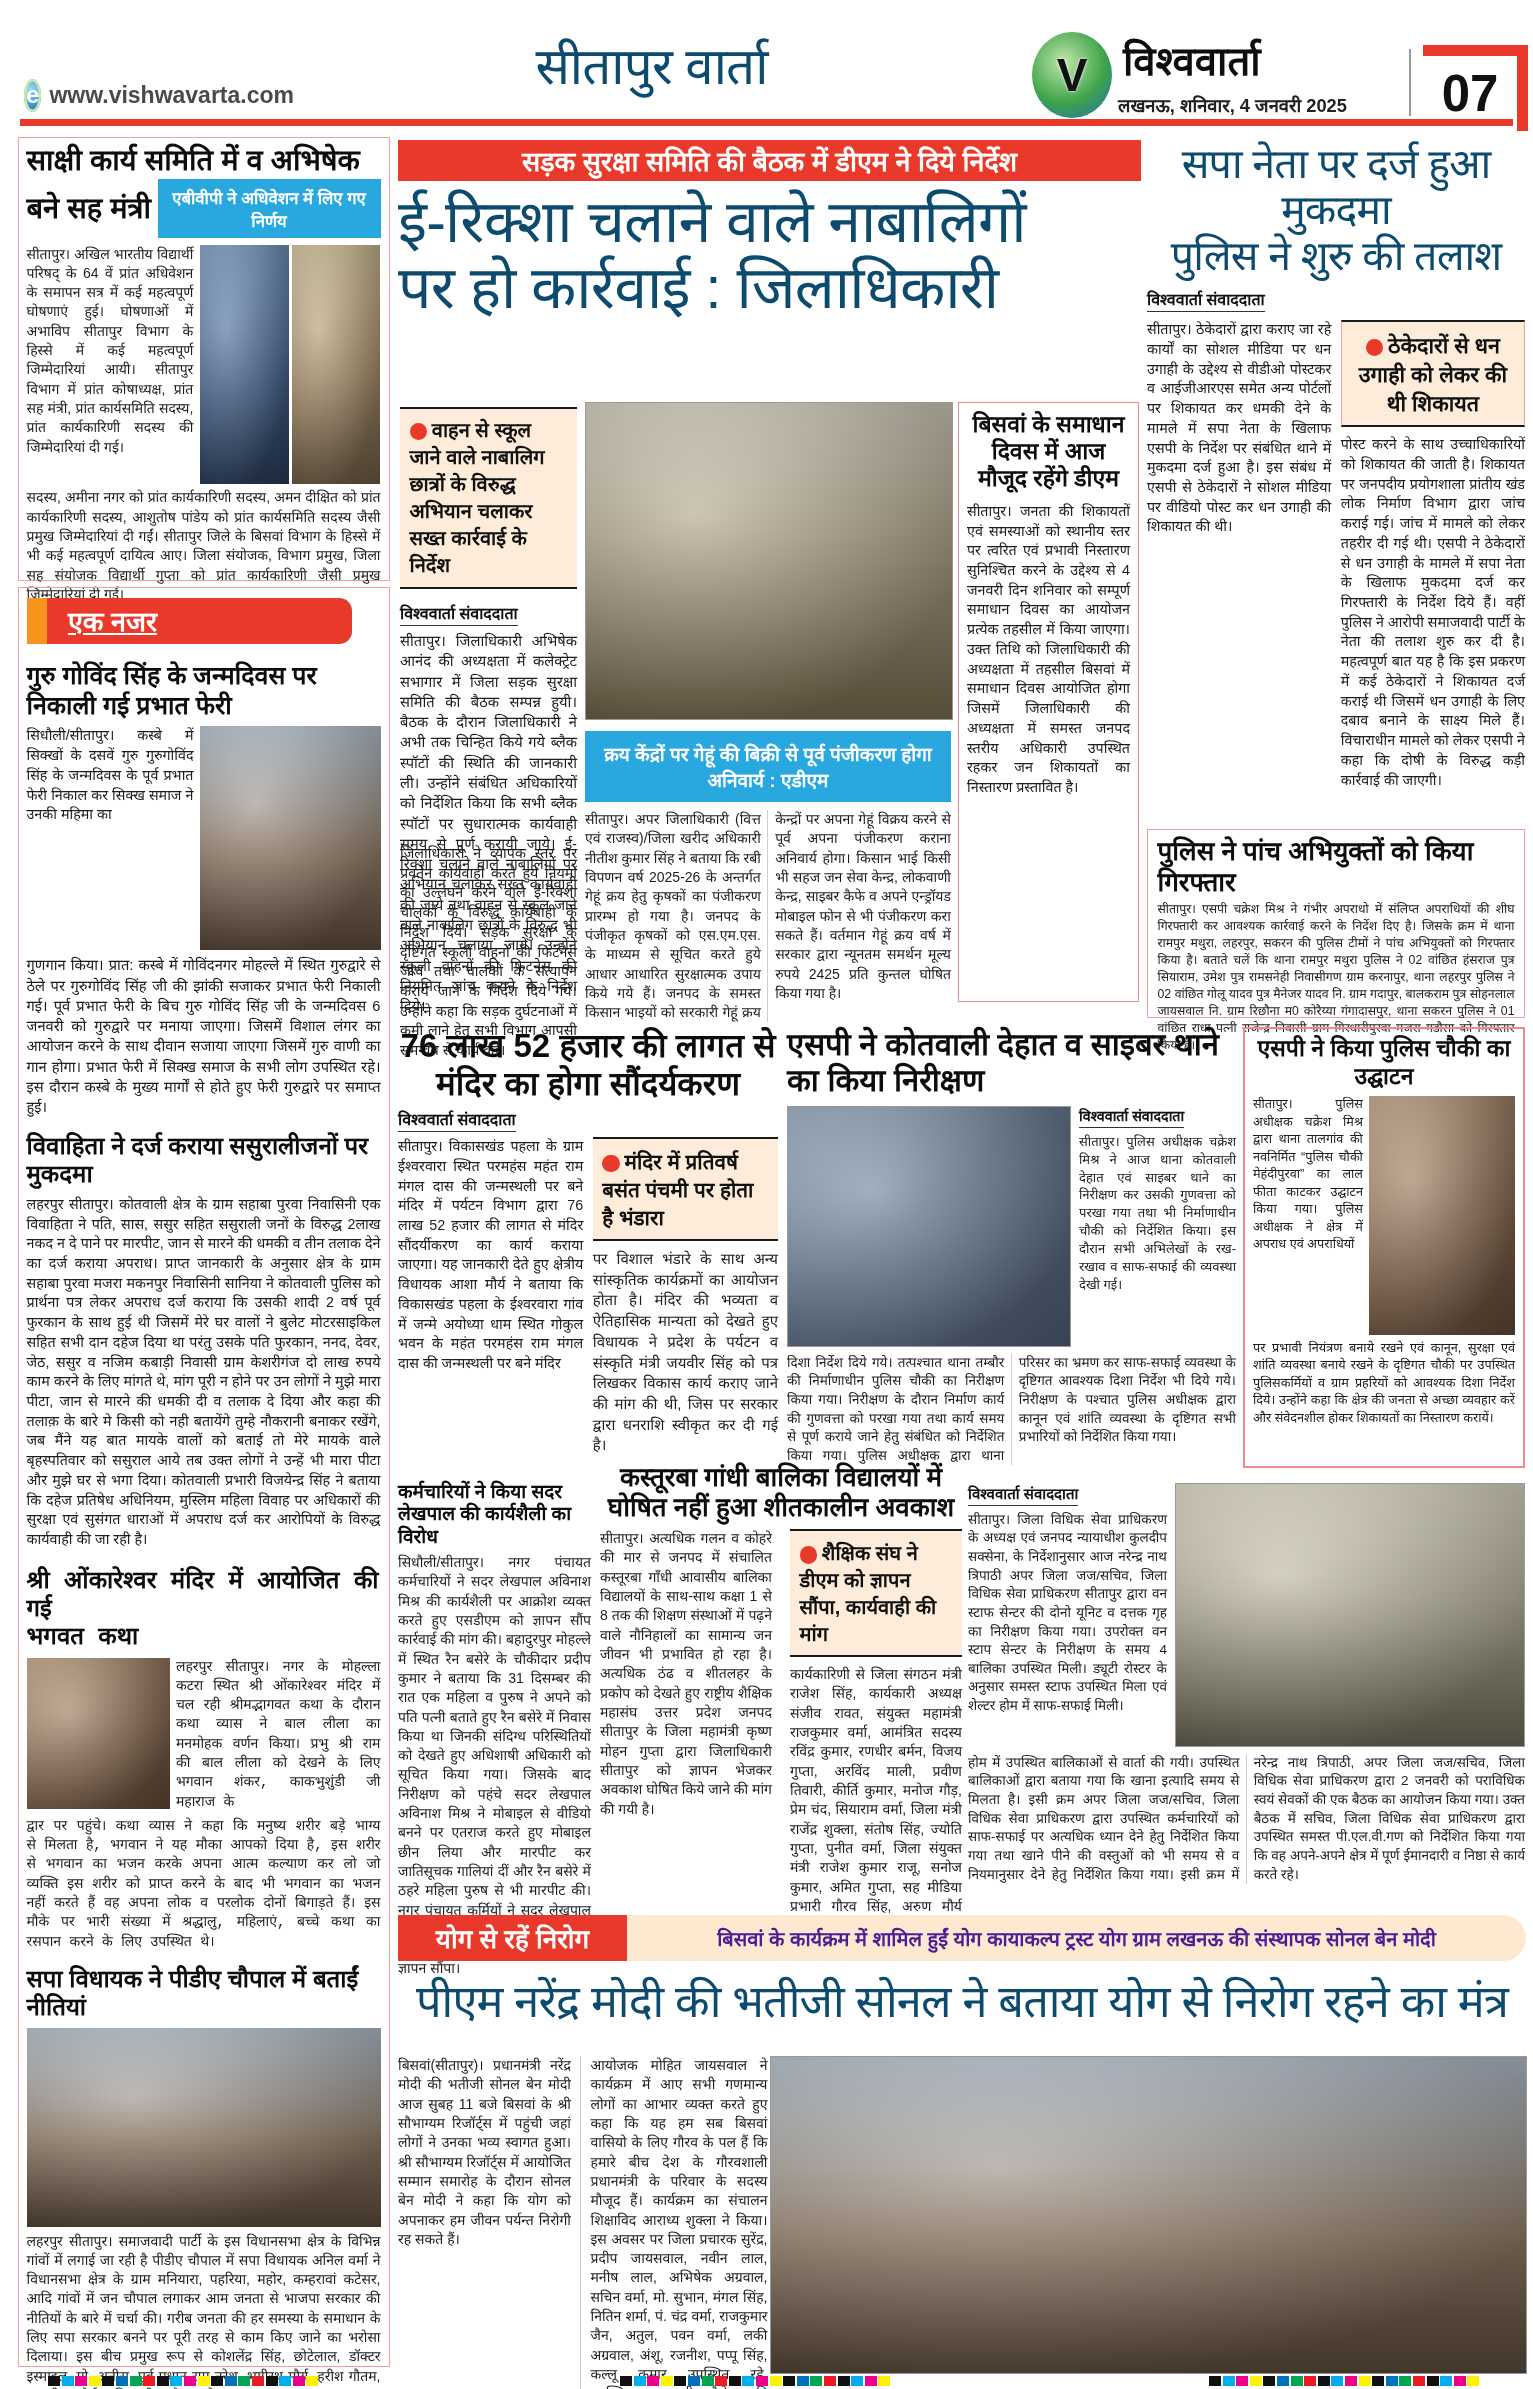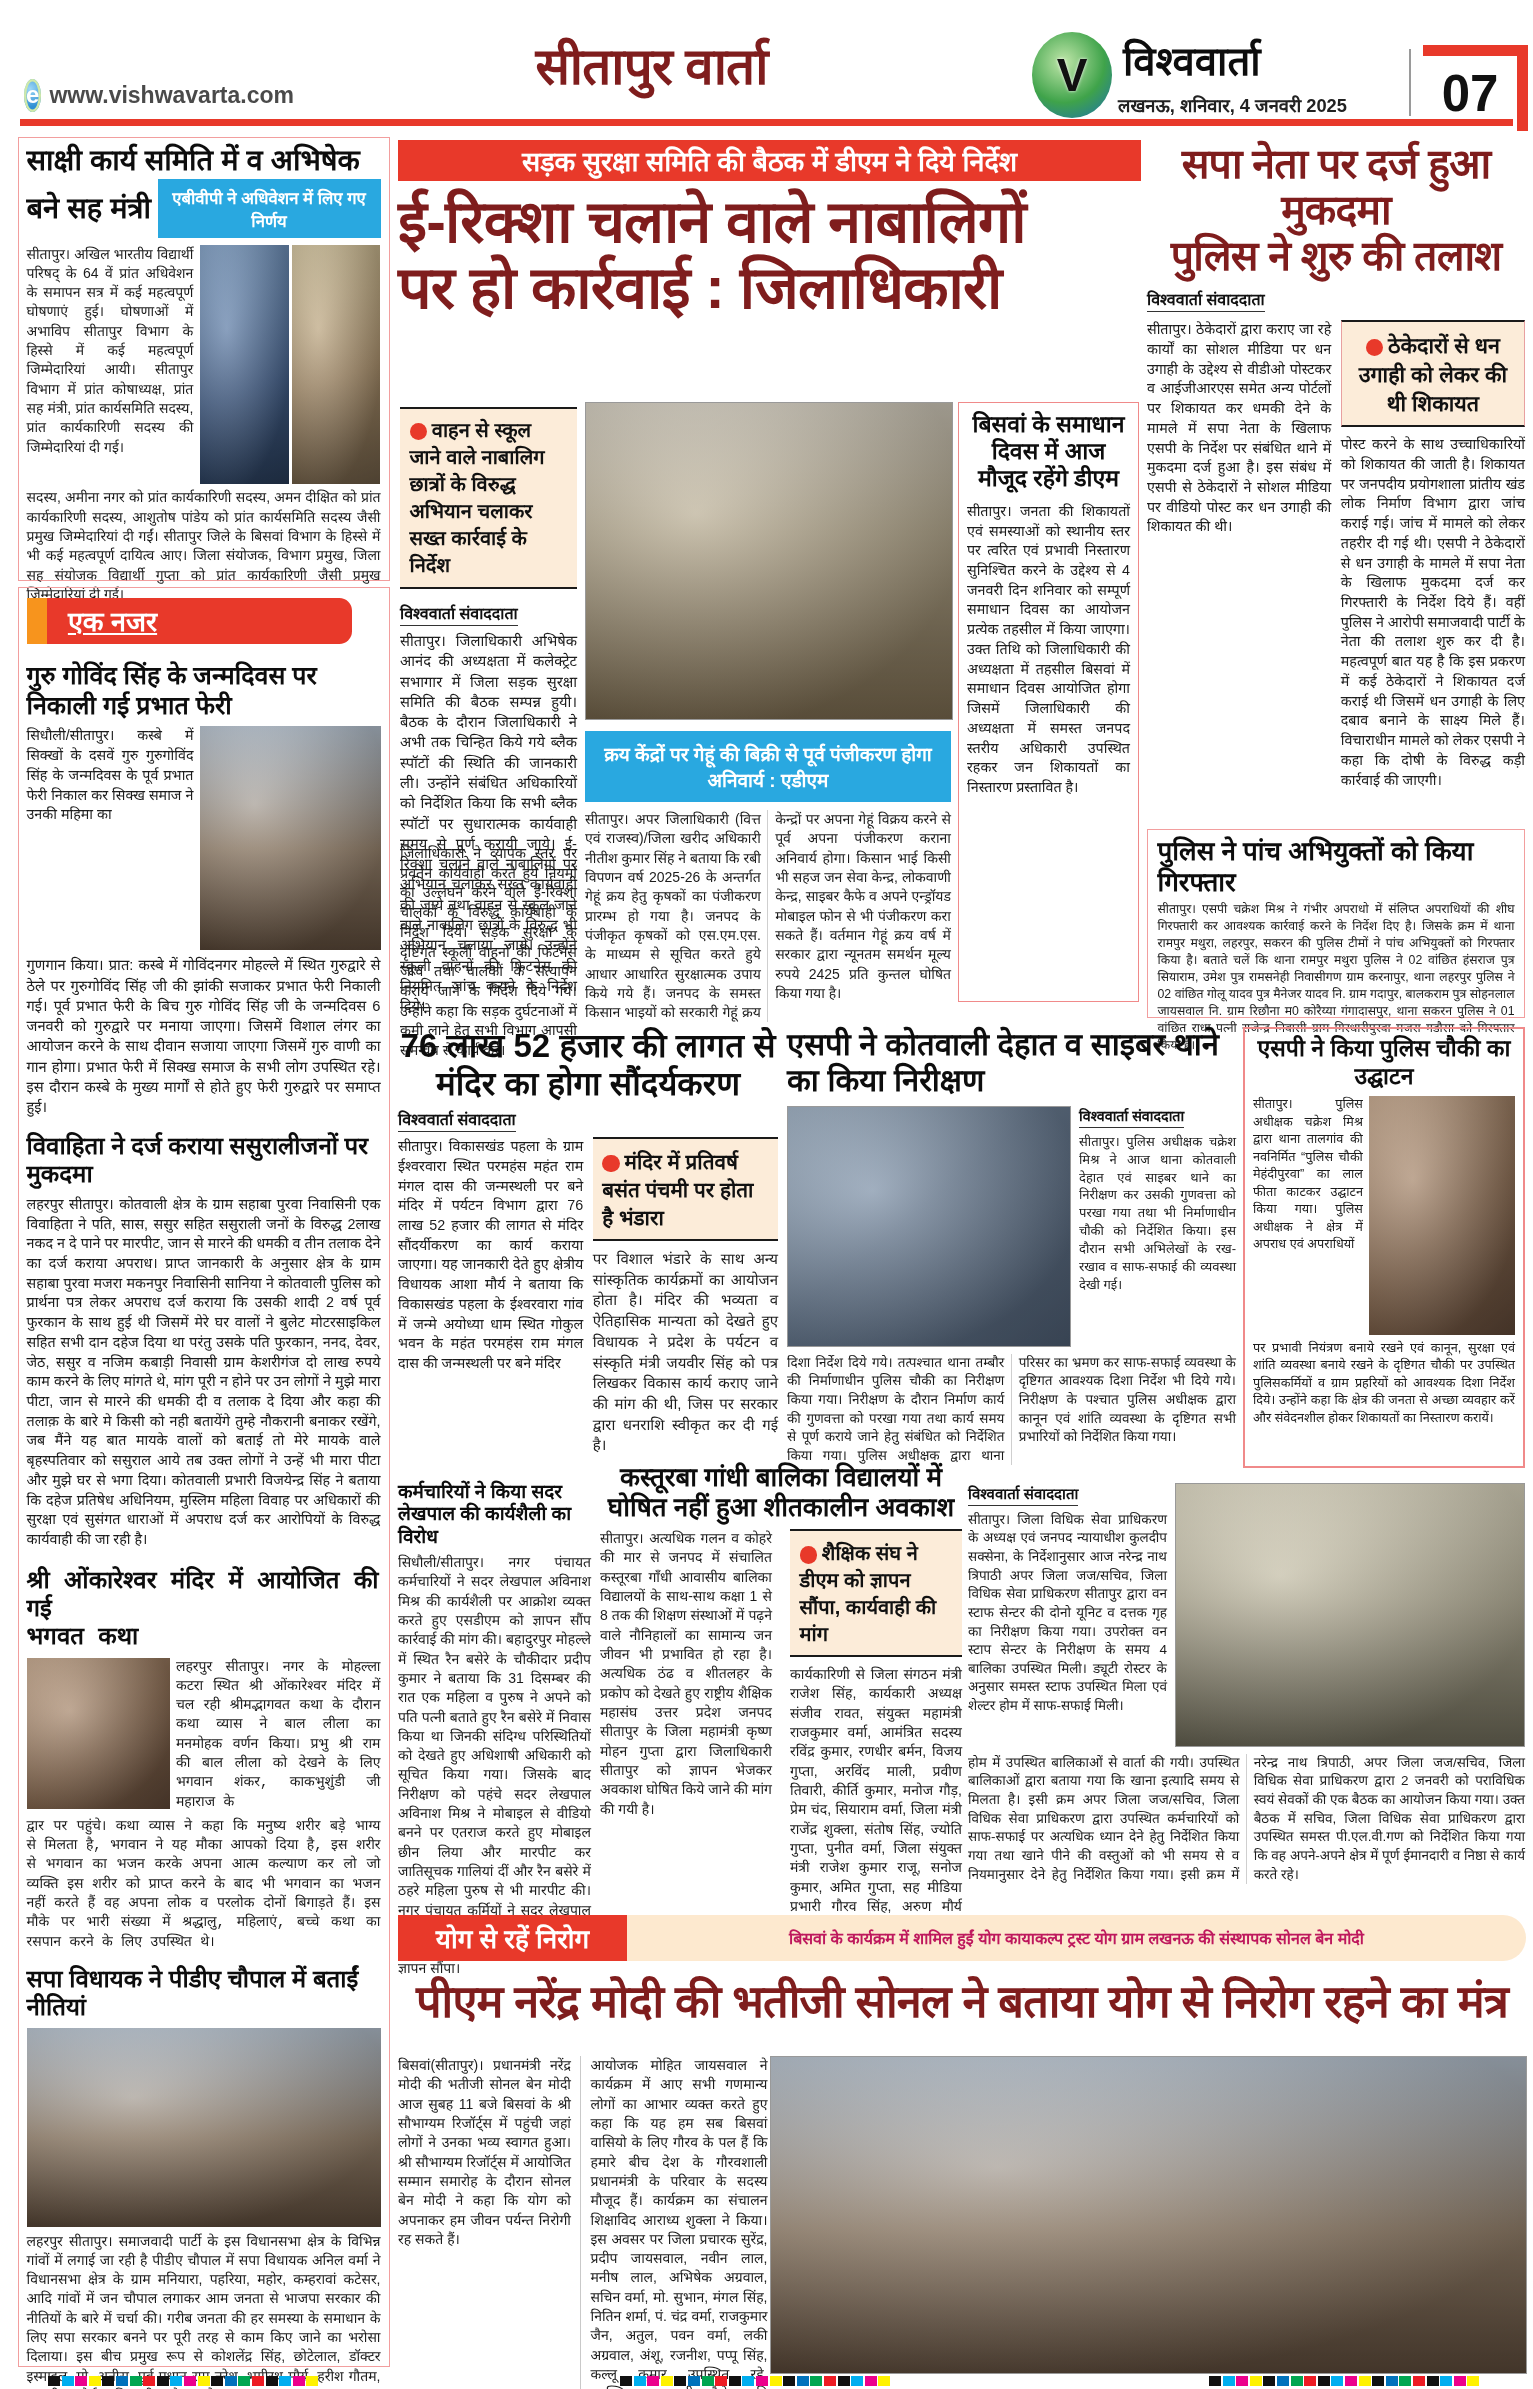--- a/index.html
+++ b/index.html
@@ -1,19 +1,19 @@
 <!DOCTYPE html>
 <html lang="hi" style="font-size:12.7px"><head>
 <meta charset="utf-8">
 <style>
   html,body{margin:0;padding:0;background:#e8e8e8;font-family:"Liberation Sans","DejaVu Sans",sans-serif;}
   .page{position:relative;width:1533px;height:2389px;background:#ffffff;margin:0 auto;overflow:hidden;color:#111;}
   .abs{position:absolute;}
   
-  .h-xxl{font-weight:bold;color:#7f1d1d;line-height:1.12;letter-spacing:-0.8px;}
+  .h-xxl{font-weight:normal;color:#0c4a6e;line-height:1.12;letter-spacing:-0.8px;}
   .h-big{font-weight:bold;color:#0d0d0d;line-height:1.15;}
   .h-med{font-weight:bold;color:#0d0d0d;line-height:1.18;}
   .bodytx{font-size:14.7px;line-height:1.38;text-align:justify;color:#1c1c1c;}
   .byline{font-weight:bold;font-size:16px;border-bottom:1.6px solid #333;display:inline-block;padding-bottom:1.6px;margin-bottom:4.8px;color:#111;}
   .cols2{column-count:2;column-gap:14.3px;column-rule:0.8px solid #cfcfcf;}
   
   .red-banner{background:#e8392a;color:#fff;font-weight:bold;text-align:center;}
   .blue-box{background:#29a8e0;color:#fff;font-weight:bold;text-align:center;}
   .hbox{background:#fcecd9;border-top:2.4px solid #1a1a1a;border-bottom:2.4px solid #1a1a1a;padding:8px 9.5px;font-weight:bold;color:#111;position:relative;}
   .hbox .dot{display:inline-block;width:17.5px;height:17.5px;border-radius:50%;background:#e8392a;margin-right:4.8px;vertical-align:middle;}
@@ -215,21 +215,21 @@
         <span class="byline" style="font-size:15px;">विश्ववार्ता संवाददाता</span>
         <div class="bodytx" style="font-size:13.5px;">सीतापुर। जिला विधिक सेवा प्राधिकरण के अध्यक्ष एवं जनपद न्यायाधीश कुलदीप सक्सेना, के निर्देशानुसार आज नरेन्द्र नाथ त्रिपाठी अपर जिला जज/सचिव, जिला विधिक सेवा प्राधिकरण सीतापुर द्वारा वन स्टाफ सेन्टर की दोनो यूनिट व दत्तक गृह का निरीक्षण किया गया। उपरोक्त वन स्टाप सेन्टर के निरीक्षण के समय 4 बालिका उपस्थित मिली। ड्यूटी रोस्टर के अनुसार समस्त स्टाफ उपस्थित मिला एवं शेल्टर होम में साफ-सफाई मिली।</div>
       </div>
       <div class="photo ph-office" style="flex:1;height:262px;border:0.8px solid #999;"></div>
     </div>
     <div class="bodytx cols2" style="margin-top:6.4px;font-size:13.5px;">होम में उपस्थित बालिकाओं से वार्ता की गयी। उपस्थित बालिकाओं द्वारा बताया गया कि खाना इत्यादि समय से मिलता है। इसी क्रम अपर जिला जज/सचिव, जिला विधिक सेवा प्राधिकरण द्वारा उपस्थित कर्मचारियों को साफ-सफाई पर अत्यधिक ध्यान देने हेतु निर्देशित किया गया तथा खाने पीने की वस्तुओं को भी समय से व नियमानुसार देने हेतु निर्देशित किया गया। इसी क्रम में नरेन्द्र नाथ त्रिपाठी, अपर जिला जज/सचिव, जिला विधिक सेवा प्राधिकरण द्वारा 2 जनवरी को पराविधिक स्वयं सेवकों की एक बैठक का आयोजन किया गया। उक्त बैठक में सचिव, जिला विधिक सेवा प्राधिकरण द्वारा उपस्थित समस्त पी.एल.वी.गण को निर्देशित किया गया कि वह अपने-अपने क्षेत्र में पूर्ण ईमानदारी व निष्ठा से कार्य करते रहे।</div>
   </div>
 
   <div class="abs" style="left:398px;top:1915px;width:1128px;height:46px;display:flex;">
     <div class="red-banner" style="width:229px;height:100%;display:flex;align-items:center;justify-content:center;font-size:26px;">योग से रहें निरोग</div>
-    <div style="flex:1;height:100%;background:#fde9cf;border-radius:0 24px 24px 0;display:flex;align-items:center;justify-content:center;font-size:16px;font-weight:bold;color:#be185d;">बिसवां के कार्यक्रम में शामिल हुईं योग कायाकल्प ट्रस्ट योग ग्राम लखनऊ की संस्थापक सोनल बेन मोदी</div>
+    <div style="flex:1;height:100%;background:#fde9cf;border-radius:0 24px 24px 0;display:flex;align-items:center;justify-content:center;font-size:20px;font-weight:bold;color:#4c1d95;">बिसवां के कार्यक्रम में शामिल हुईं योग कायाकल्प ट्रस्ट योग ग्राम लखनऊ की संस्थापक सोनल बेन मोदी</div>
   </div>
 
   <div class="abs h-xxl" style="left:398px;top:1977px;width:1128px;font-size:45px;text-align:center;">पीएम नरेंद्र मोदी की भतीजी सोनल ने बताया योग से निरोग रहने का मंत्र</div>
 
   <div class="abs bodytx" style="left:398px;top:2056px;width:173px;font-size:14px;">बिसवां(सीतापुर)। प्रधानमंत्री नरेंद्र मोदी की भतीजी सोनल बेन मोदी आज सुबह 11 बजे बिसवां के श्री सौभाग्यम रिजॉर्ट्स में पहुंची जहां लोगों ने उनका भव्य स्वागत हुआ। श्री सौभाग्यम रिजॉर्ट्स में आयोजित सम्मान समारोह के दौरान सोनल बेन मोदी ने कहा कि योग को अपनाकर हम जीवन पर्यन्त निरोगी रह सकते हैं।</div>
   <div class="abs bodytx vr" style="left:580px;top:2056px;width:177px;padding-left:9.5px;font-size:14px;">आयोजक मोहित जायसवाल ने कार्यक्रम में आए सभी गणमान्य लोगों का आभार व्यक्त करते हुए कहा कि यह हम सब बिसवां वासियो के लिए गौरव के पल हैं कि हमारे बीच देश के गौरवशाली प्रधानमंत्री के परिवार के सदस्य मौजूद हैं। कार्यक्रम का संचालन शिक्षाविद आराध्य शुक्ला ने किया। इस अवसर पर जिला प्रचारक सुरेंद्र, प्रदीप जायसवाल, नवीन लाल, मनीष लाल, अभिषेक अग्रवाल, सचिन वर्मा, मो. सुभान, मंगल सिंह, नितिन शर्मा, पं. चंद्र वर्मा, राजकुमार जैन, अतुल, पवन वर्मा, लकी अग्रवाल, अंशू, रजनीश, पप्पू सिंह, कल्लू कुमार उपस्थित रहे, उपस्थितजन स्वामी जैसे आदि गणमान्य लोग मौजूद रहे।</div>
   <div class="abs photo ph-crowd" style="left:770px;top:2056px;width:755px;height:316px;border:0.8px solid #999;"></div>
 
   <div class="abs calib" style="left:48px;top:2376px;">
       <span style="background: rgb(17, 17, 17);"></span>

